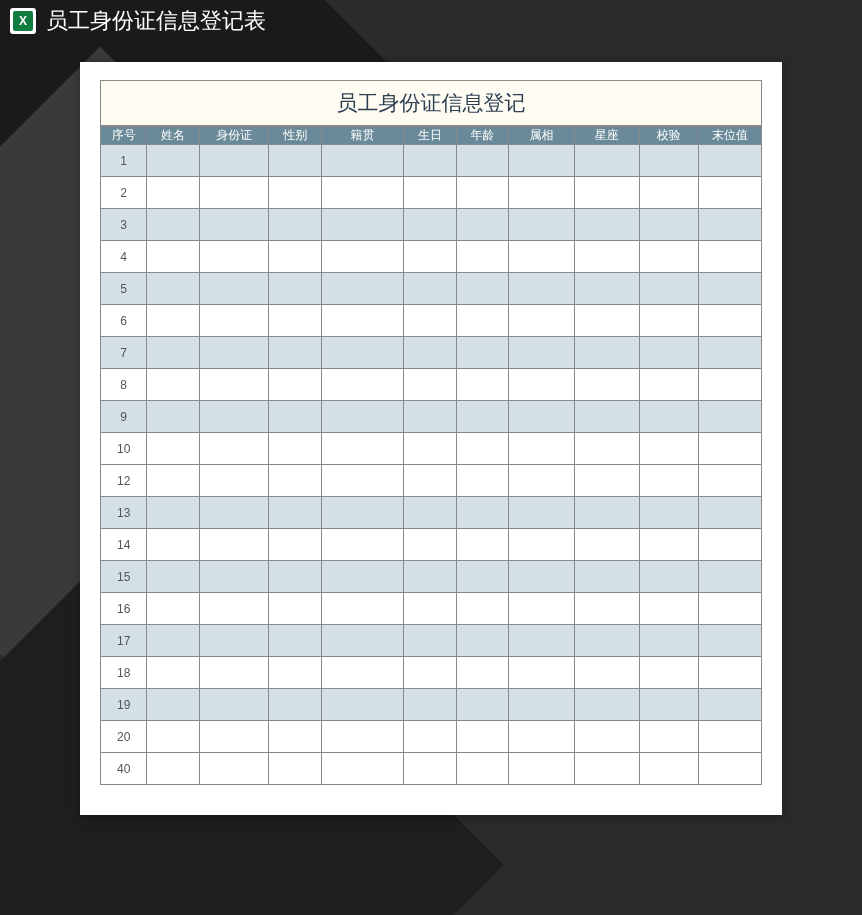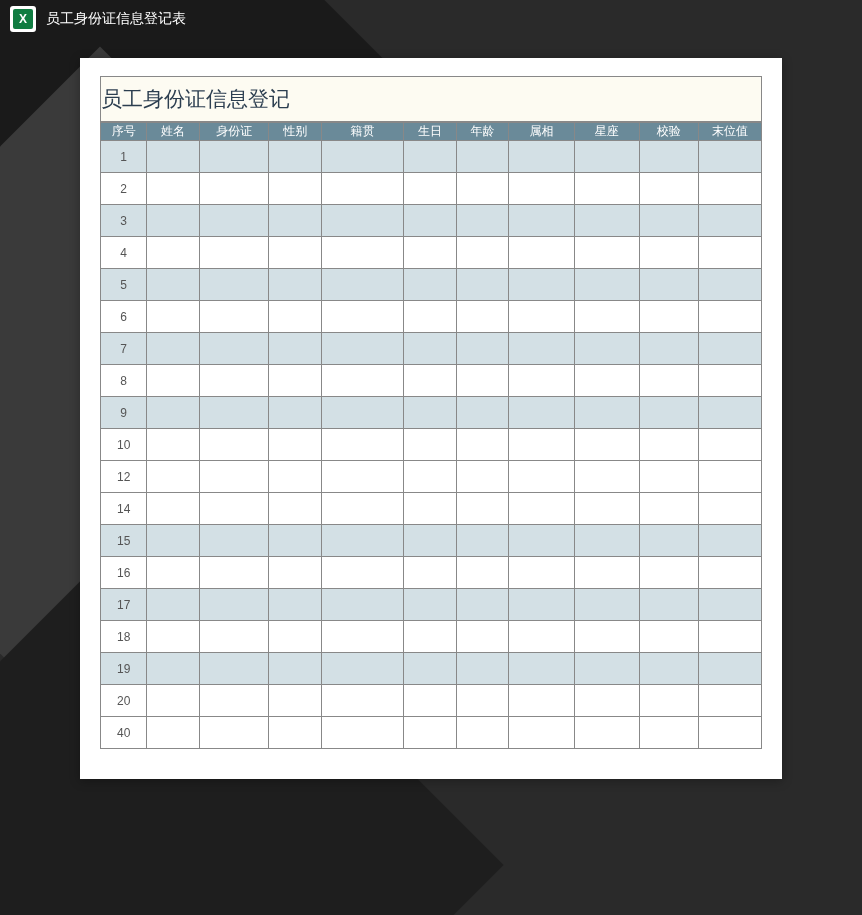--- a/index.html
+++ b/index.html
@@ -68,33 +68,34 @@
       display: flex;
       align-items: center;
       justify-content: center;
       color: #fff;
       font-size: 12px;
       font-weight: bold;
       font-family: Arial;
     }
     .page-title {
       color: #fff;
-      font-size: 14px;
+      font-size: 22px;
       font-weight: 400;
     }
     .document-container {
       position: relative;
       z-index: 5;
       margin: 20px auto 0;
       width: 702px;
       background: #fff;
       padding: 18px 20px 30px;
       box-shadow: 0 2px 10px rgba(0,0,0,0.3);
     }
     .doc-title {
+      text-align: center;
       font-size: 21px;
       color: #2c3e50;
       padding: 8px 0;
       border: 1px solid #888;
       background: #fdfbf2;
       font-weight: 500;
     }
     .table {
       width: 100%;
       border-collapse: collapse;
@@ -305,20 +306,33 @@
           <td></td>
           <td></td>
           <td></td>
           <td></td>
           <td></td>
           <td></td>
           <td></td>
           <td></td>
           <td></td>
         </tr>
+        <tr class="odd">
+          <td>13</td>
+          <td></td>
+          <td></td>
+          <td></td>
+          <td></td>
+          <td></td>
+          <td></td>
+          <td></td>
+          <td></td>
+          <td></td>
+          <td></td>
+        </tr>
         <tr class="even">
           <td>14</td>
           <td></td>
           <td></td>
           <td></td>
           <td></td>
           <td></td>
           <td></td>
           <td></td>
           <td></td>

